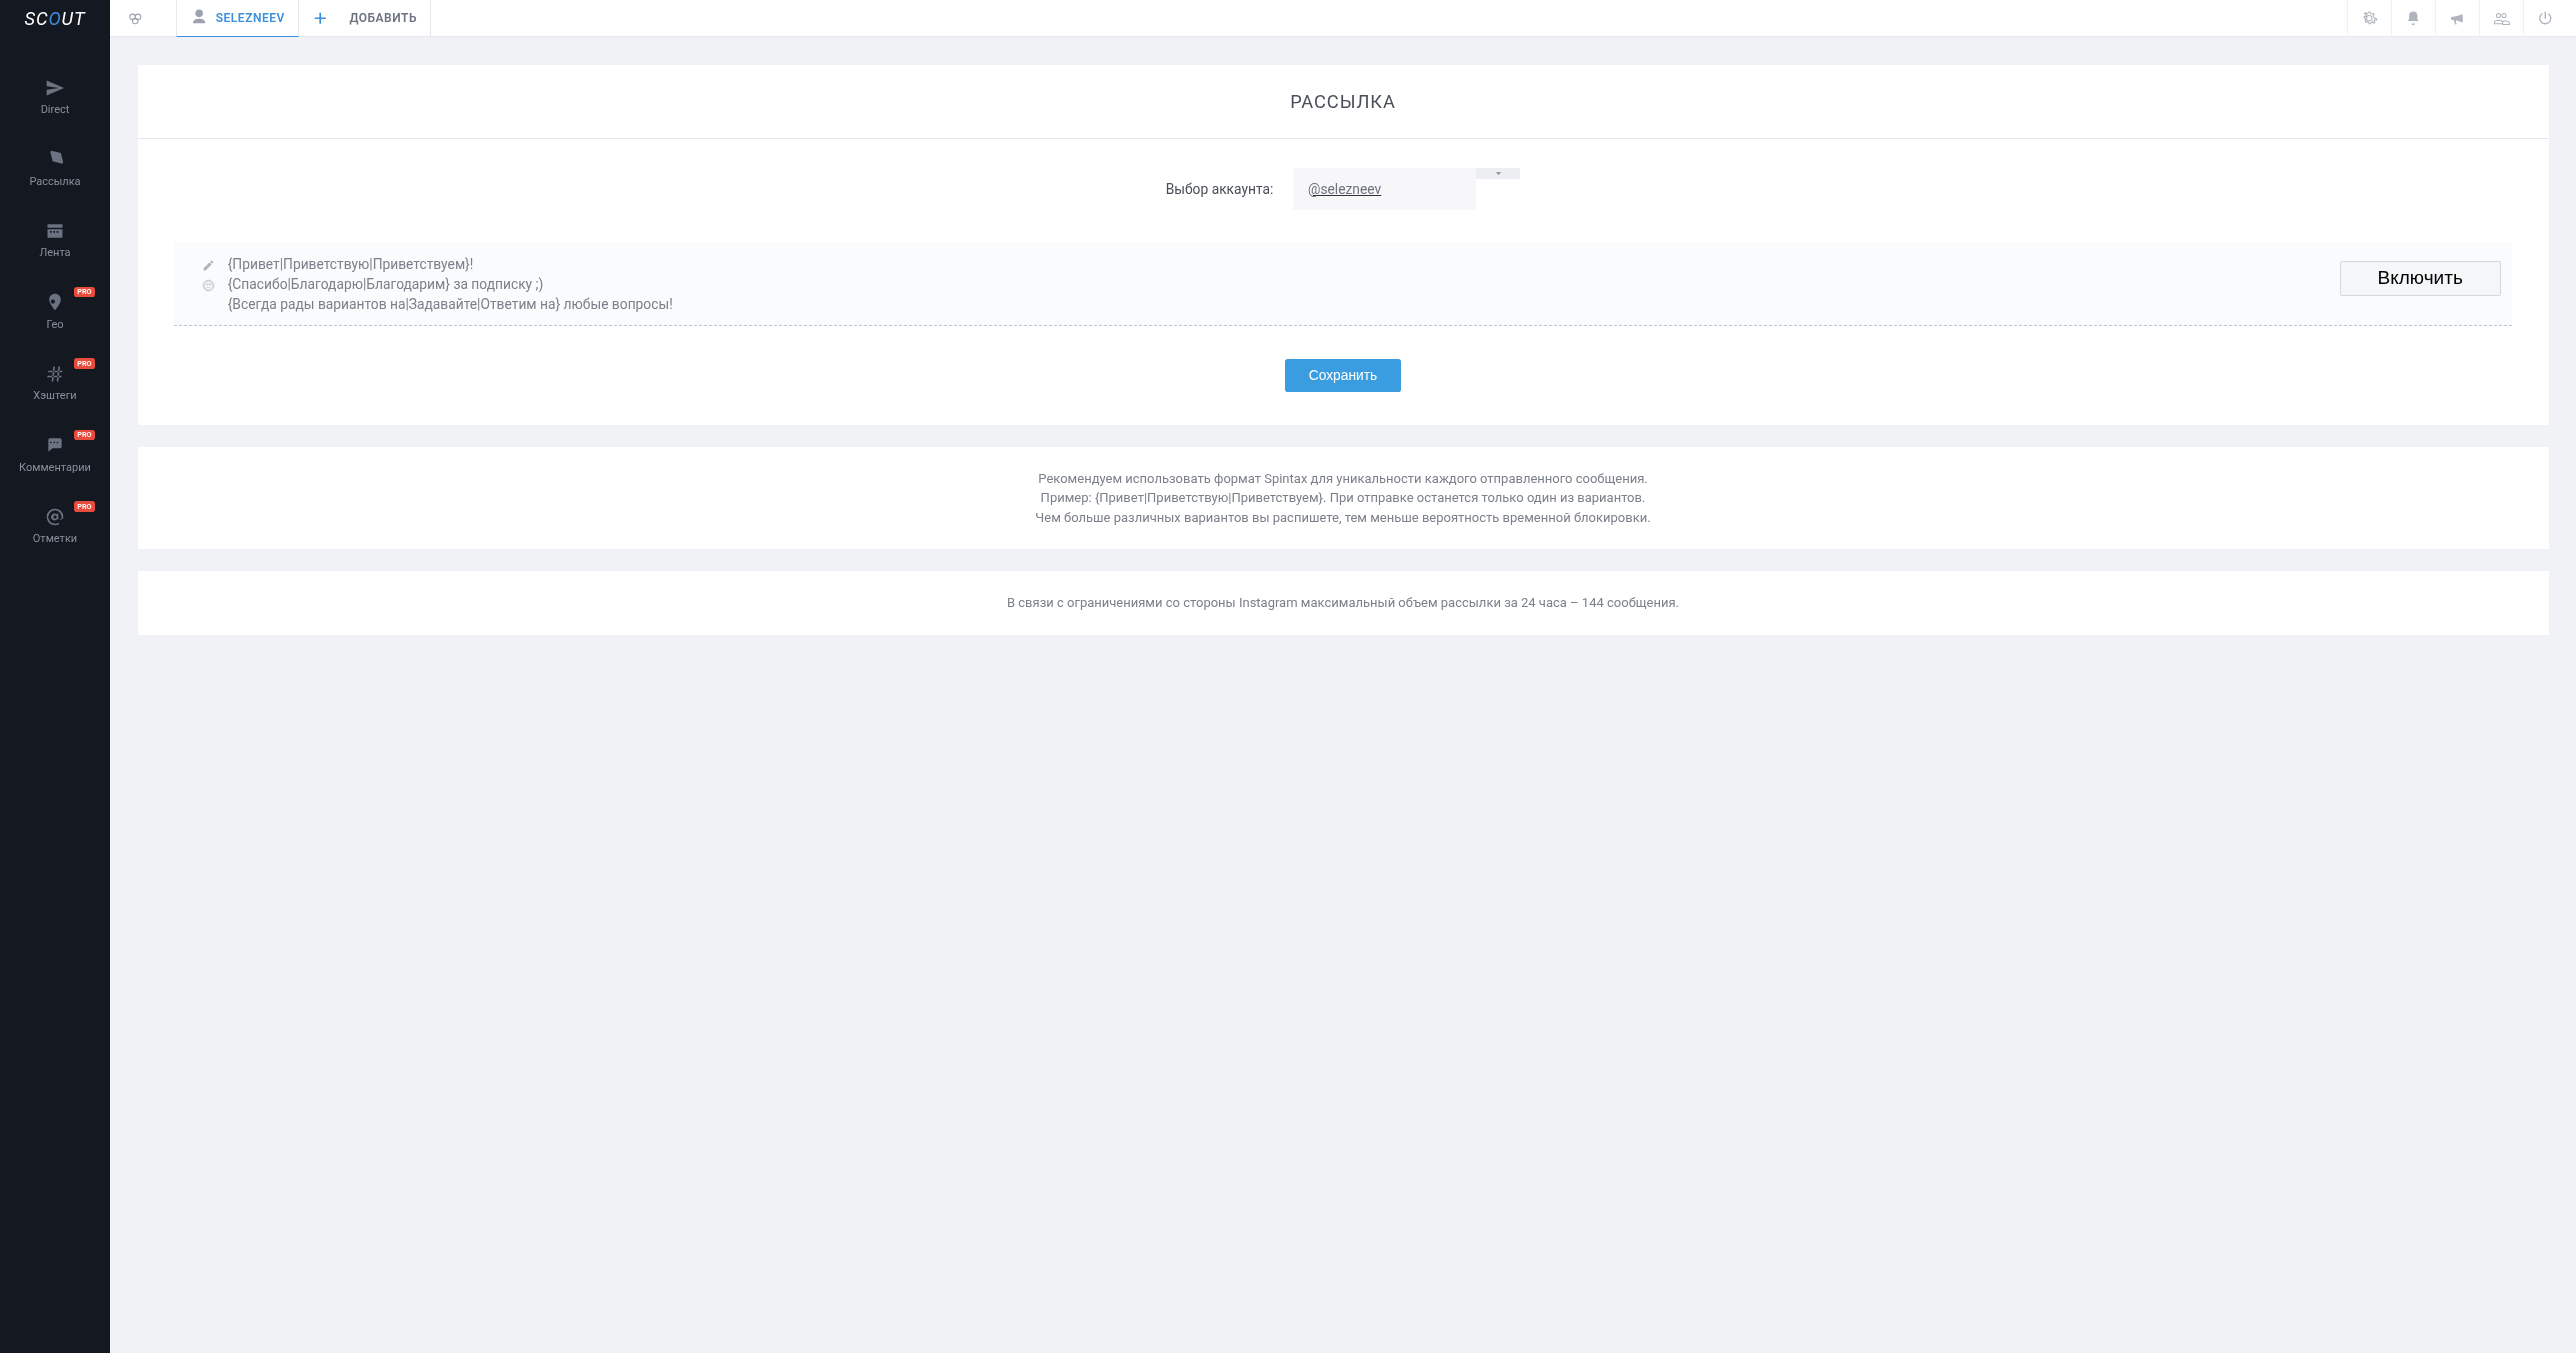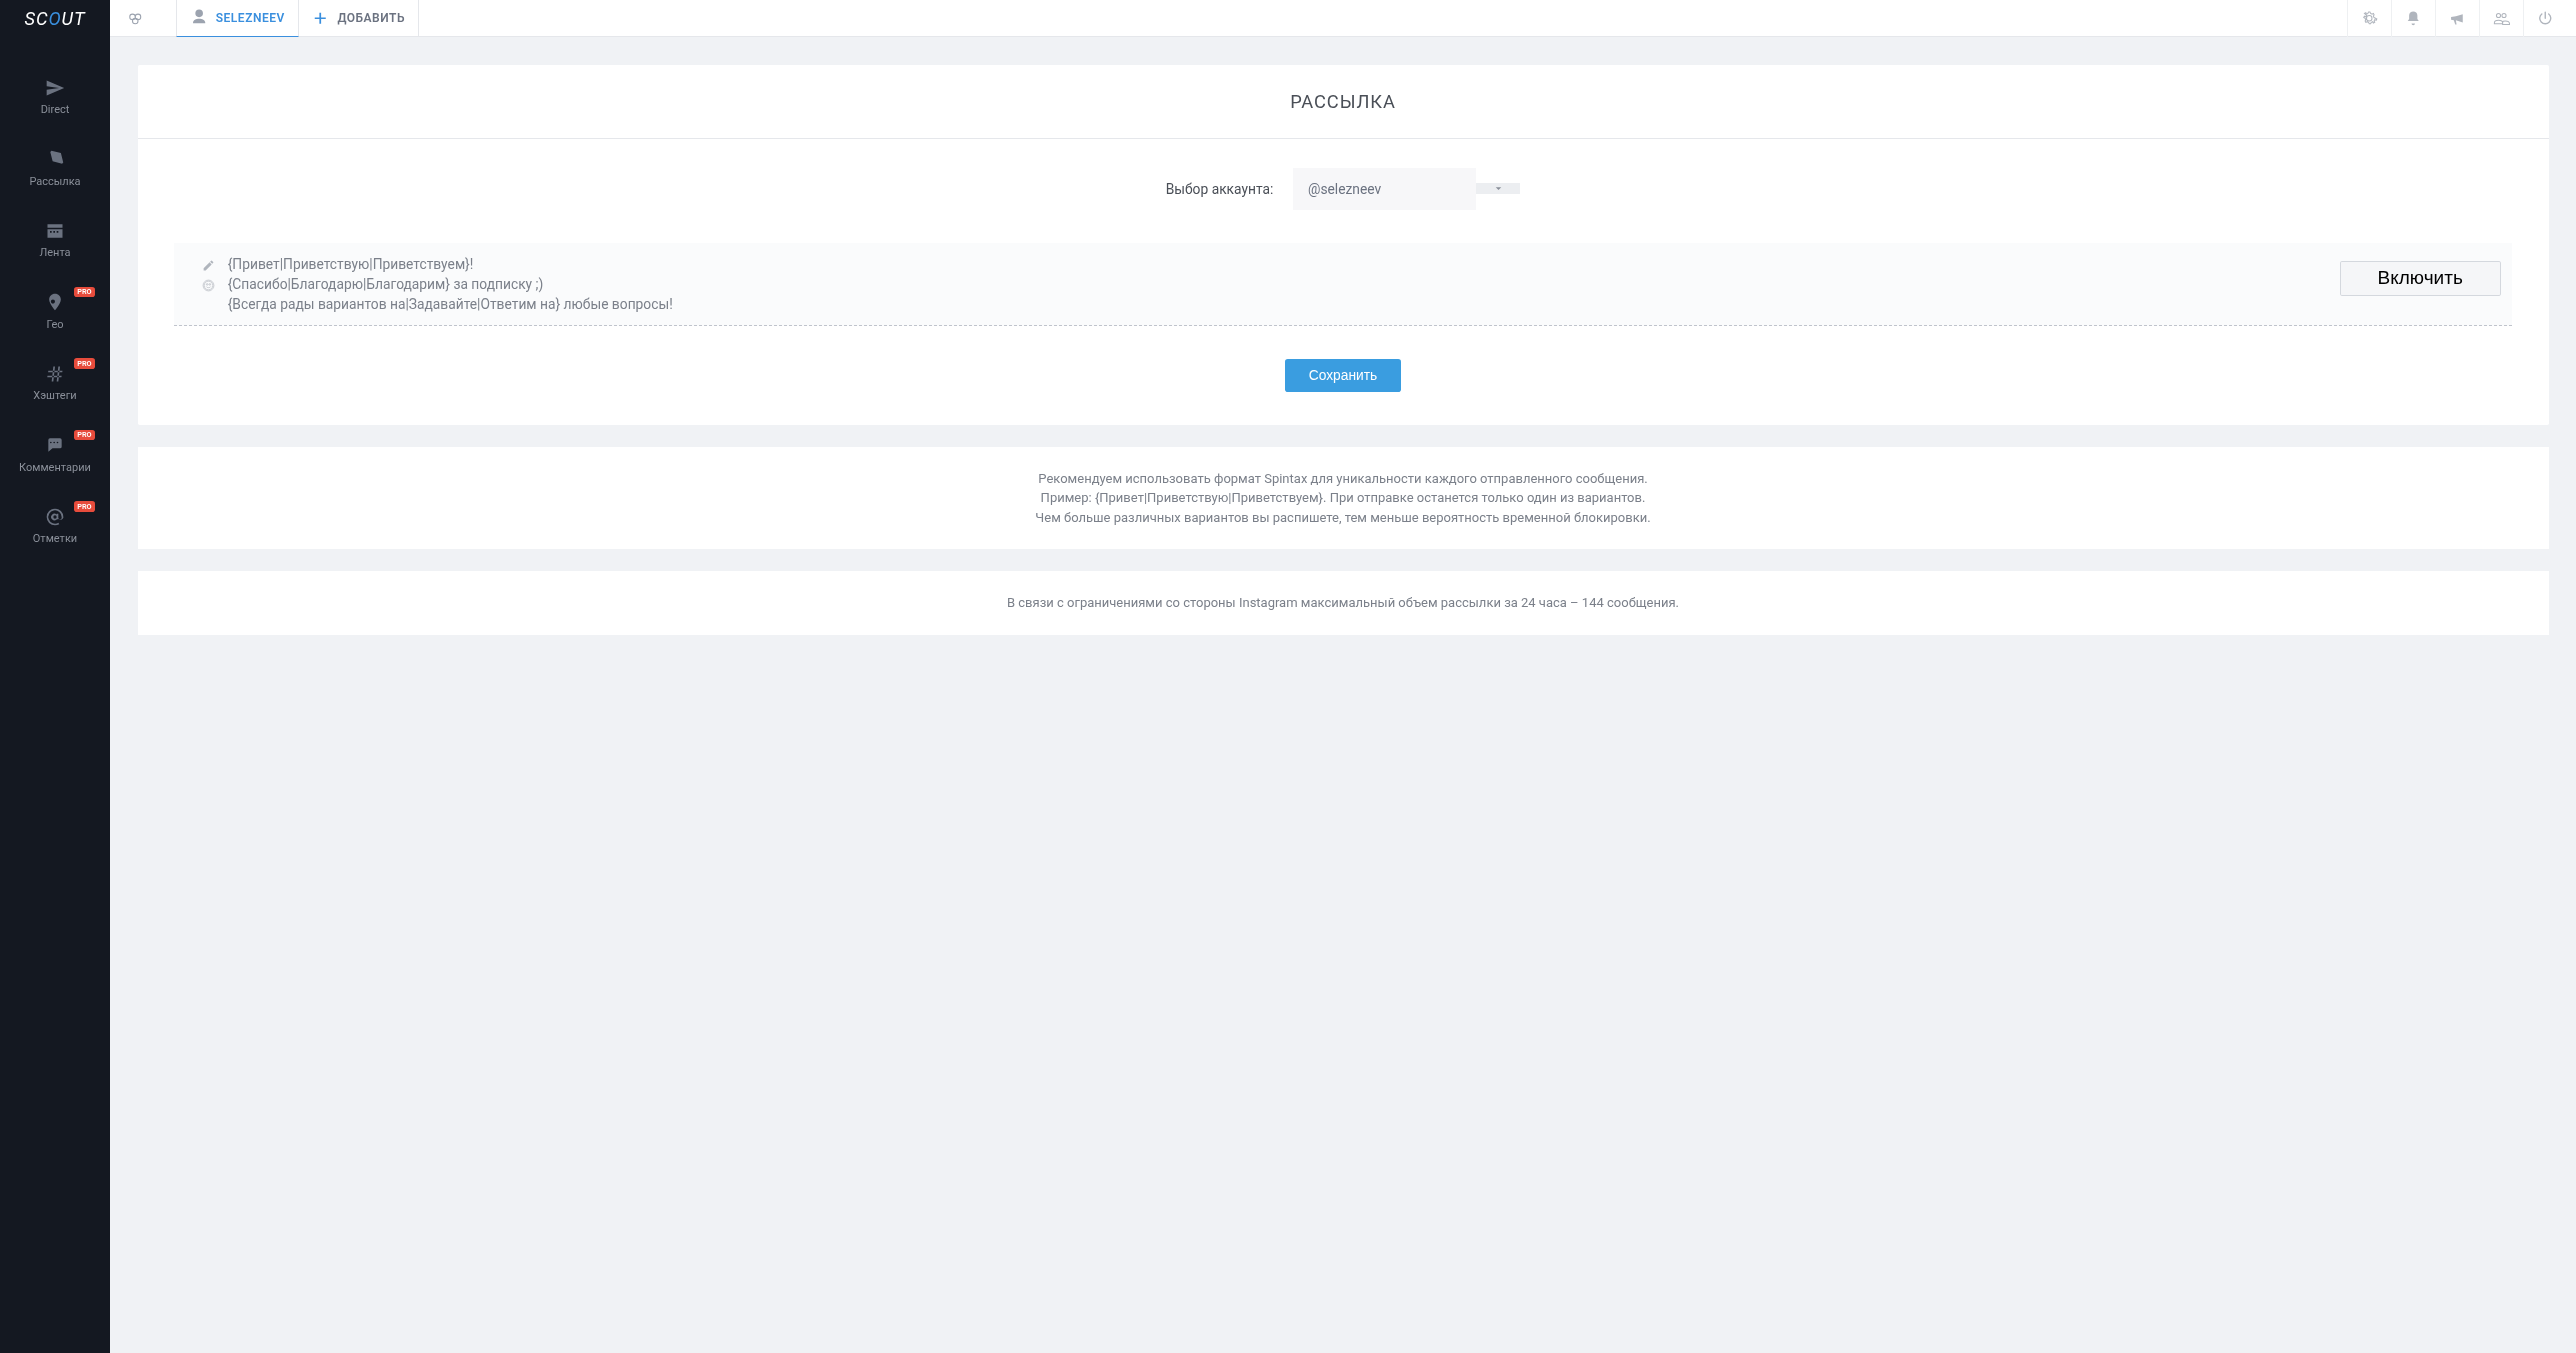--- a/index.html
+++ b/index.html
@@ -23,39 +23,39 @@
   
   .topbar { height: 37px; background: #fff; display: flex; align-items: center; padding: 0 9.2px; border-bottom: 0.9px solid #e5e7eb; }
   .topbar-left { display: flex; align-items: center; gap: 0; }
   .topbar-iconbtn { width: 33px; height: 37px; display: flex; align-items: center; justify-content: center; cursor: pointer; color: #9ca3af; }
   .topbar-iconbtn svg { width: 16.5px; height: 16.5px; fill: currentColor; }
   .tab { display: flex; align-items: center; padding: 0 13px; height: 37px; border-left: 0.9px solid #e5e7eb; border-right: 0.9px solid #e5e7eb; cursor: pointer; margin-left: 24px; }
   .tab.active { border-bottom: 1.8px solid #3a8fde; }
   .tab .usericon { width: 18.3px; height: 18.3px; color: #9ca3af; margin-right: 7.3px; }
   .tab .usericon svg { width: 100%; height: 100%; fill: currentColor; }
   .tab-label { color: #3a8fde; font-weight: 600; font-size: 12px; letter-spacing: 0.5px; }
-  .tab-add { display: flex; align-items: center; padding: 0 13px; height: 37px; border-right: 0.9px solid #e5e7eb; cursor: pointer; }
+  .tab-add { display: flex; align-items: center; padding: 0 13px; height: 37px; border-right: 0.9px solid #e5e7eb; cursor: pointer; gap: 12px; }
   .tab-add .plusicon { width: 16.5px; height: 16.5px; color: #3a8fde; margin-right: 9.2px; }
   .tab-add .plusicon svg { width: 100%; height: 100%; fill: none; stroke: currentColor; stroke-width: 2.5; }
   .tab-add-label { color: #6b7280; font-weight: 600; font-size: 12px; letter-spacing: 0.5px; }
   .topbar-spacer { flex: 1; }
   .topbar-right { display: flex; align-items: center; }
   .topbar-right .top-icon { width: 44px; height: 37px; display: flex; align-items: center; justify-content: center; cursor: pointer; color: #b0b5bd; border-left: 0.9px solid #eef0f2; }
   .topbar-right .top-icon svg { width: 16.5px; height: 16.5px; fill: currentColor; }
 
   
   .content { padding: 27.5px; display: flex; flex-direction: column; gap: 22px; }
   .card { background: #fff; border-radius: 1.8px; }
   .card-header { text-align: center; padding: 26px 0; border-bottom: 0.9px solid #e5e7eb; }
   .card-header h2 { font-size: 18.3px; font-weight: 400; color: #4a4f57; letter-spacing: 0.9px; }
   .card-body { padding: 29px 55px 33px; }
   
   .account-row { display: flex; align-items: center; justify-content: center; gap: 20px; margin-bottom: 33px; }
   .account-label { color: #4a4f57; font-size: 13.8px; }
-  .select { display: flex; align-items: center; }
+  .select { display: flex; align-items: flex-start; text-decoration: underline; }
   .select-value { background: #f7f7f9; padding: 13px 37px 13px 14.7px; color: #6b7280; font-size: 13.8px; min-width: 183px; }
   .select-caret { background: #eceef1; width: 44px; display: flex; align-items: center; justify-content: center; color: #8a8f99; cursor: pointer; }
   .select-caret svg { width: 11px; height: 11px; fill: currentColor; }
 
   .message-block { background: #fafbfc; padding: 11px 165px 11px 27.5px; display: flex; align-items: flex-start; gap: 13px; border-bottom: 0.9px dashed #c0c4cc; position: relative; margin: 0 -18.3px 33px; }
   .msg-icons { display: flex; flex-direction: column; gap: 7.3px; padding-top: 5.5px; color: #b0b5bd; }
   .msg-icons svg { width: 13px; height: 13px; fill: currentColor; }
   .msg-text { color: #7b808a; font-size: 13.8px; line-height: 1.45; white-space: pre-line; }
   .enable-btn { position: absolute; right: 11px; top: 18.3px; background: #f5f6f8; border: 0.9px solid #d4d8de; padding: 5.5px 37px; font-size: 19px; color: #000000; cursor: pointer; border-radius: 1.8px; }
 

